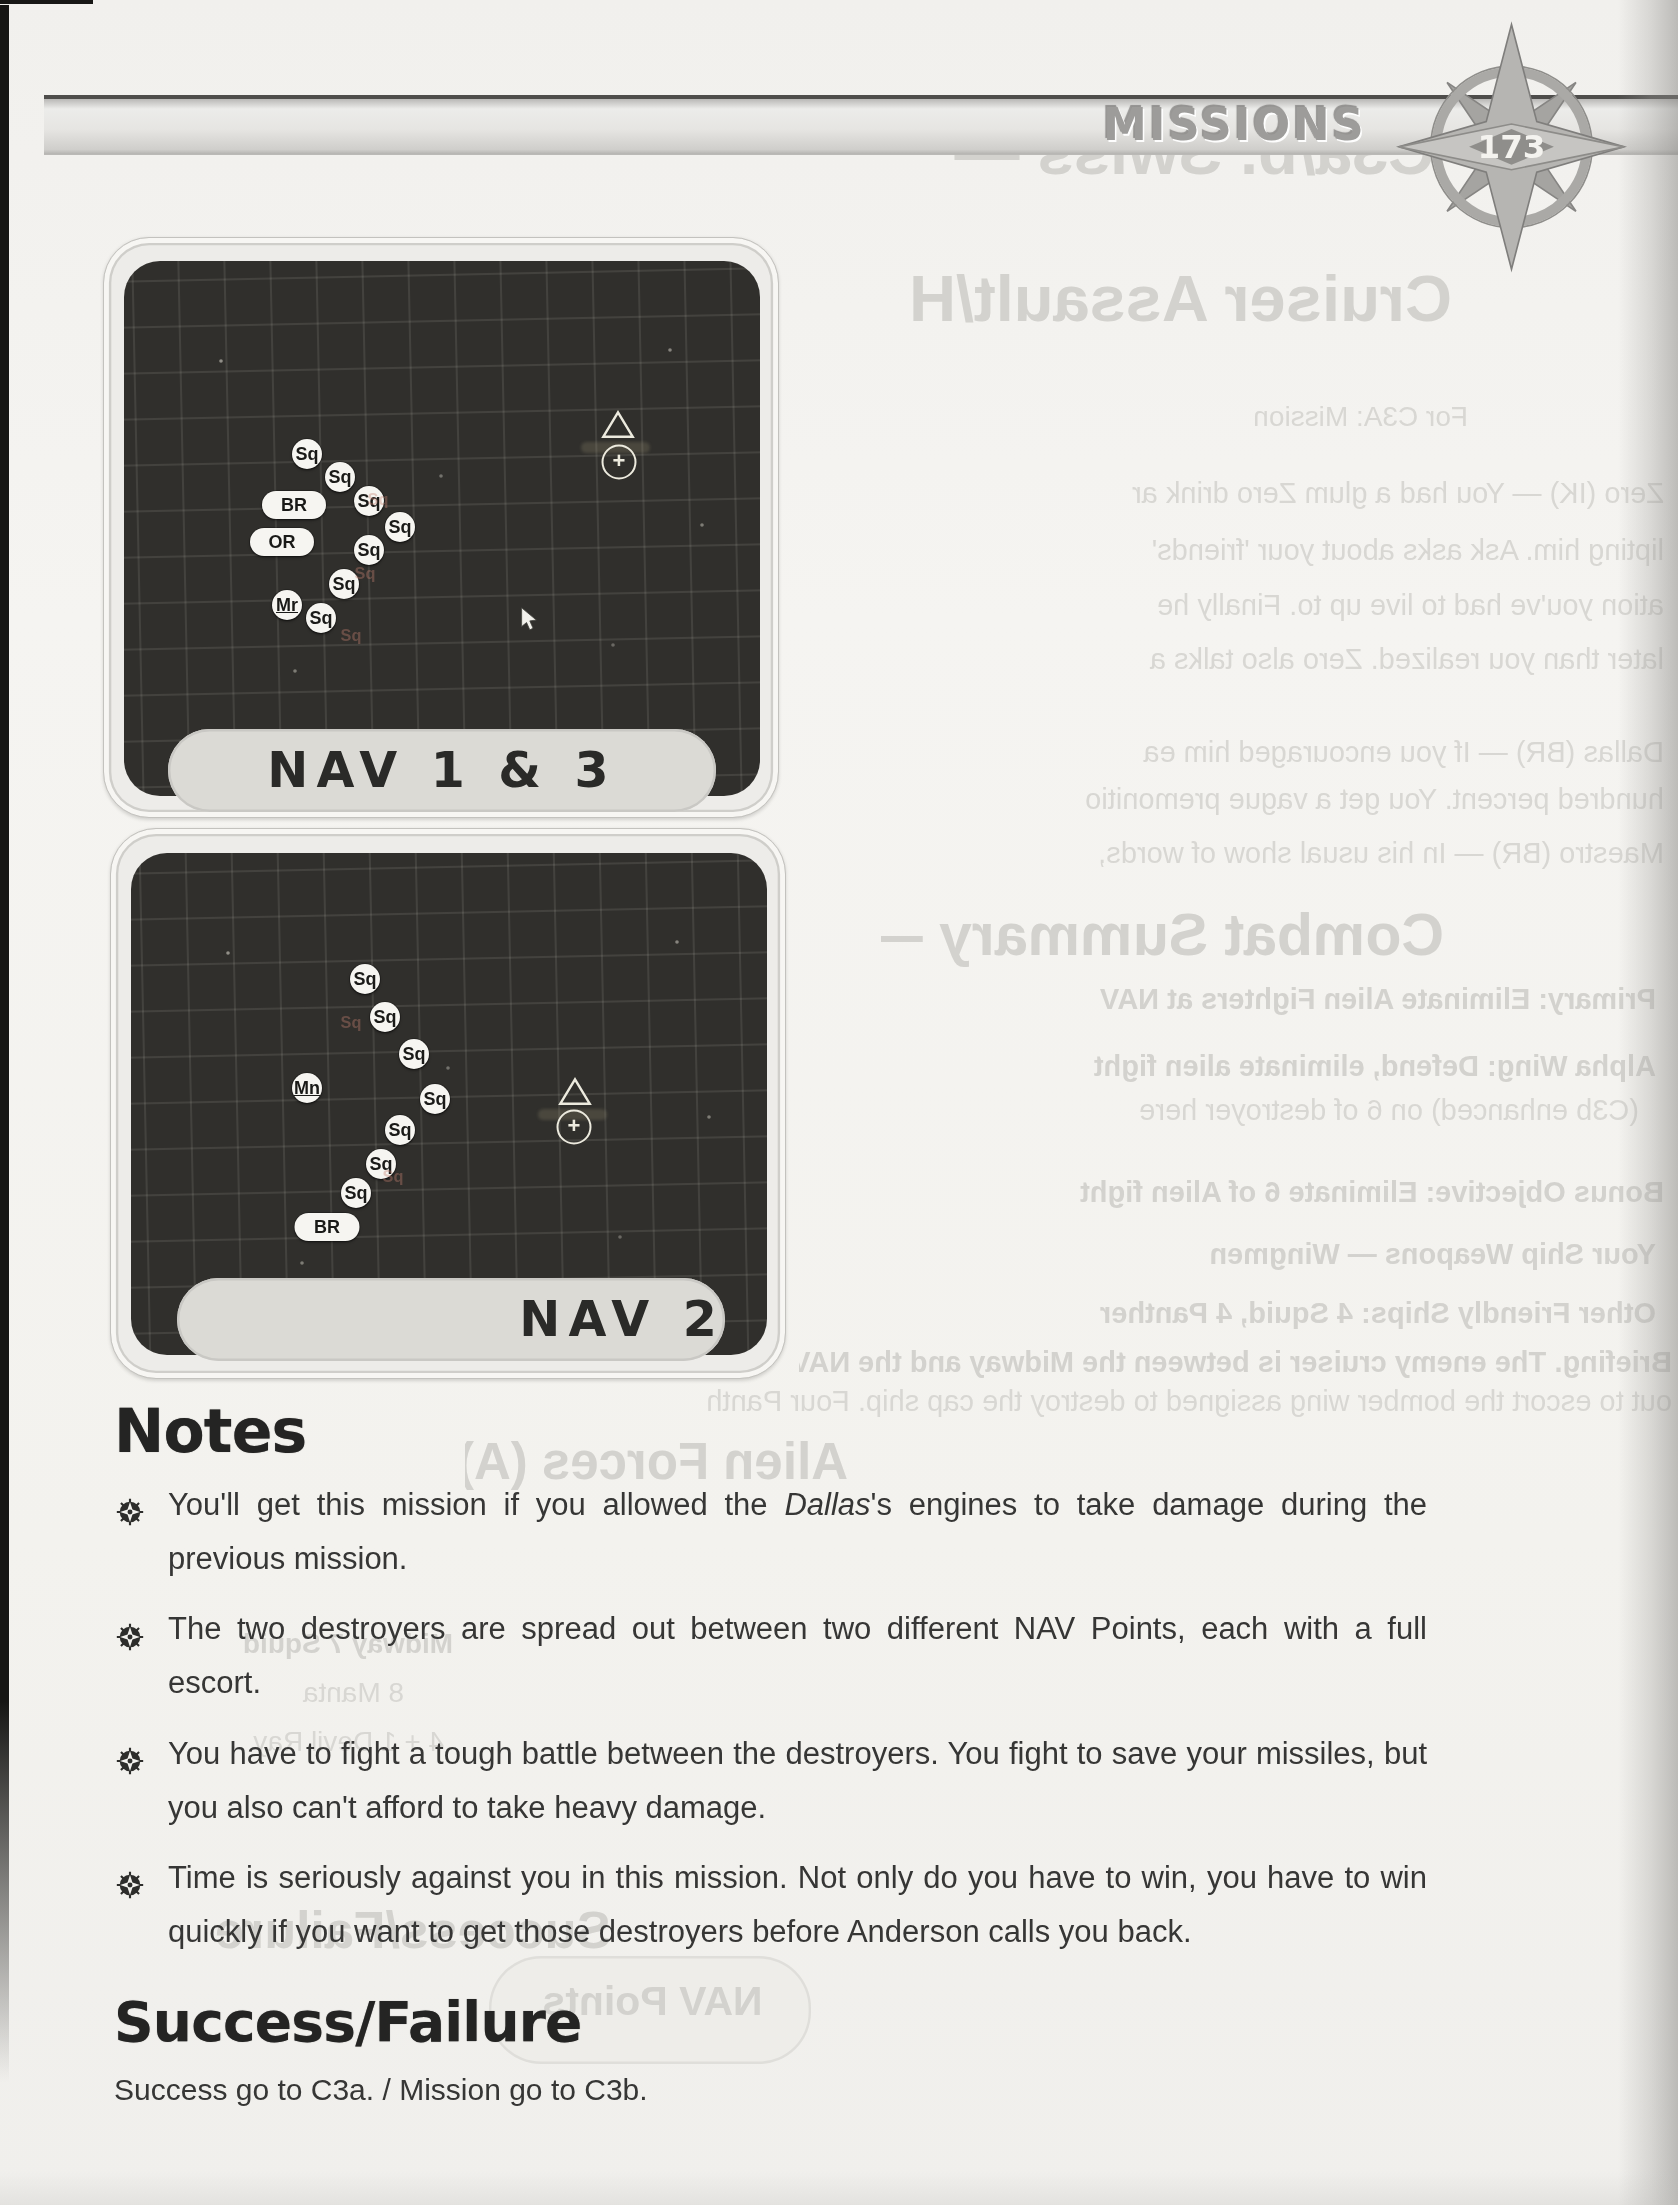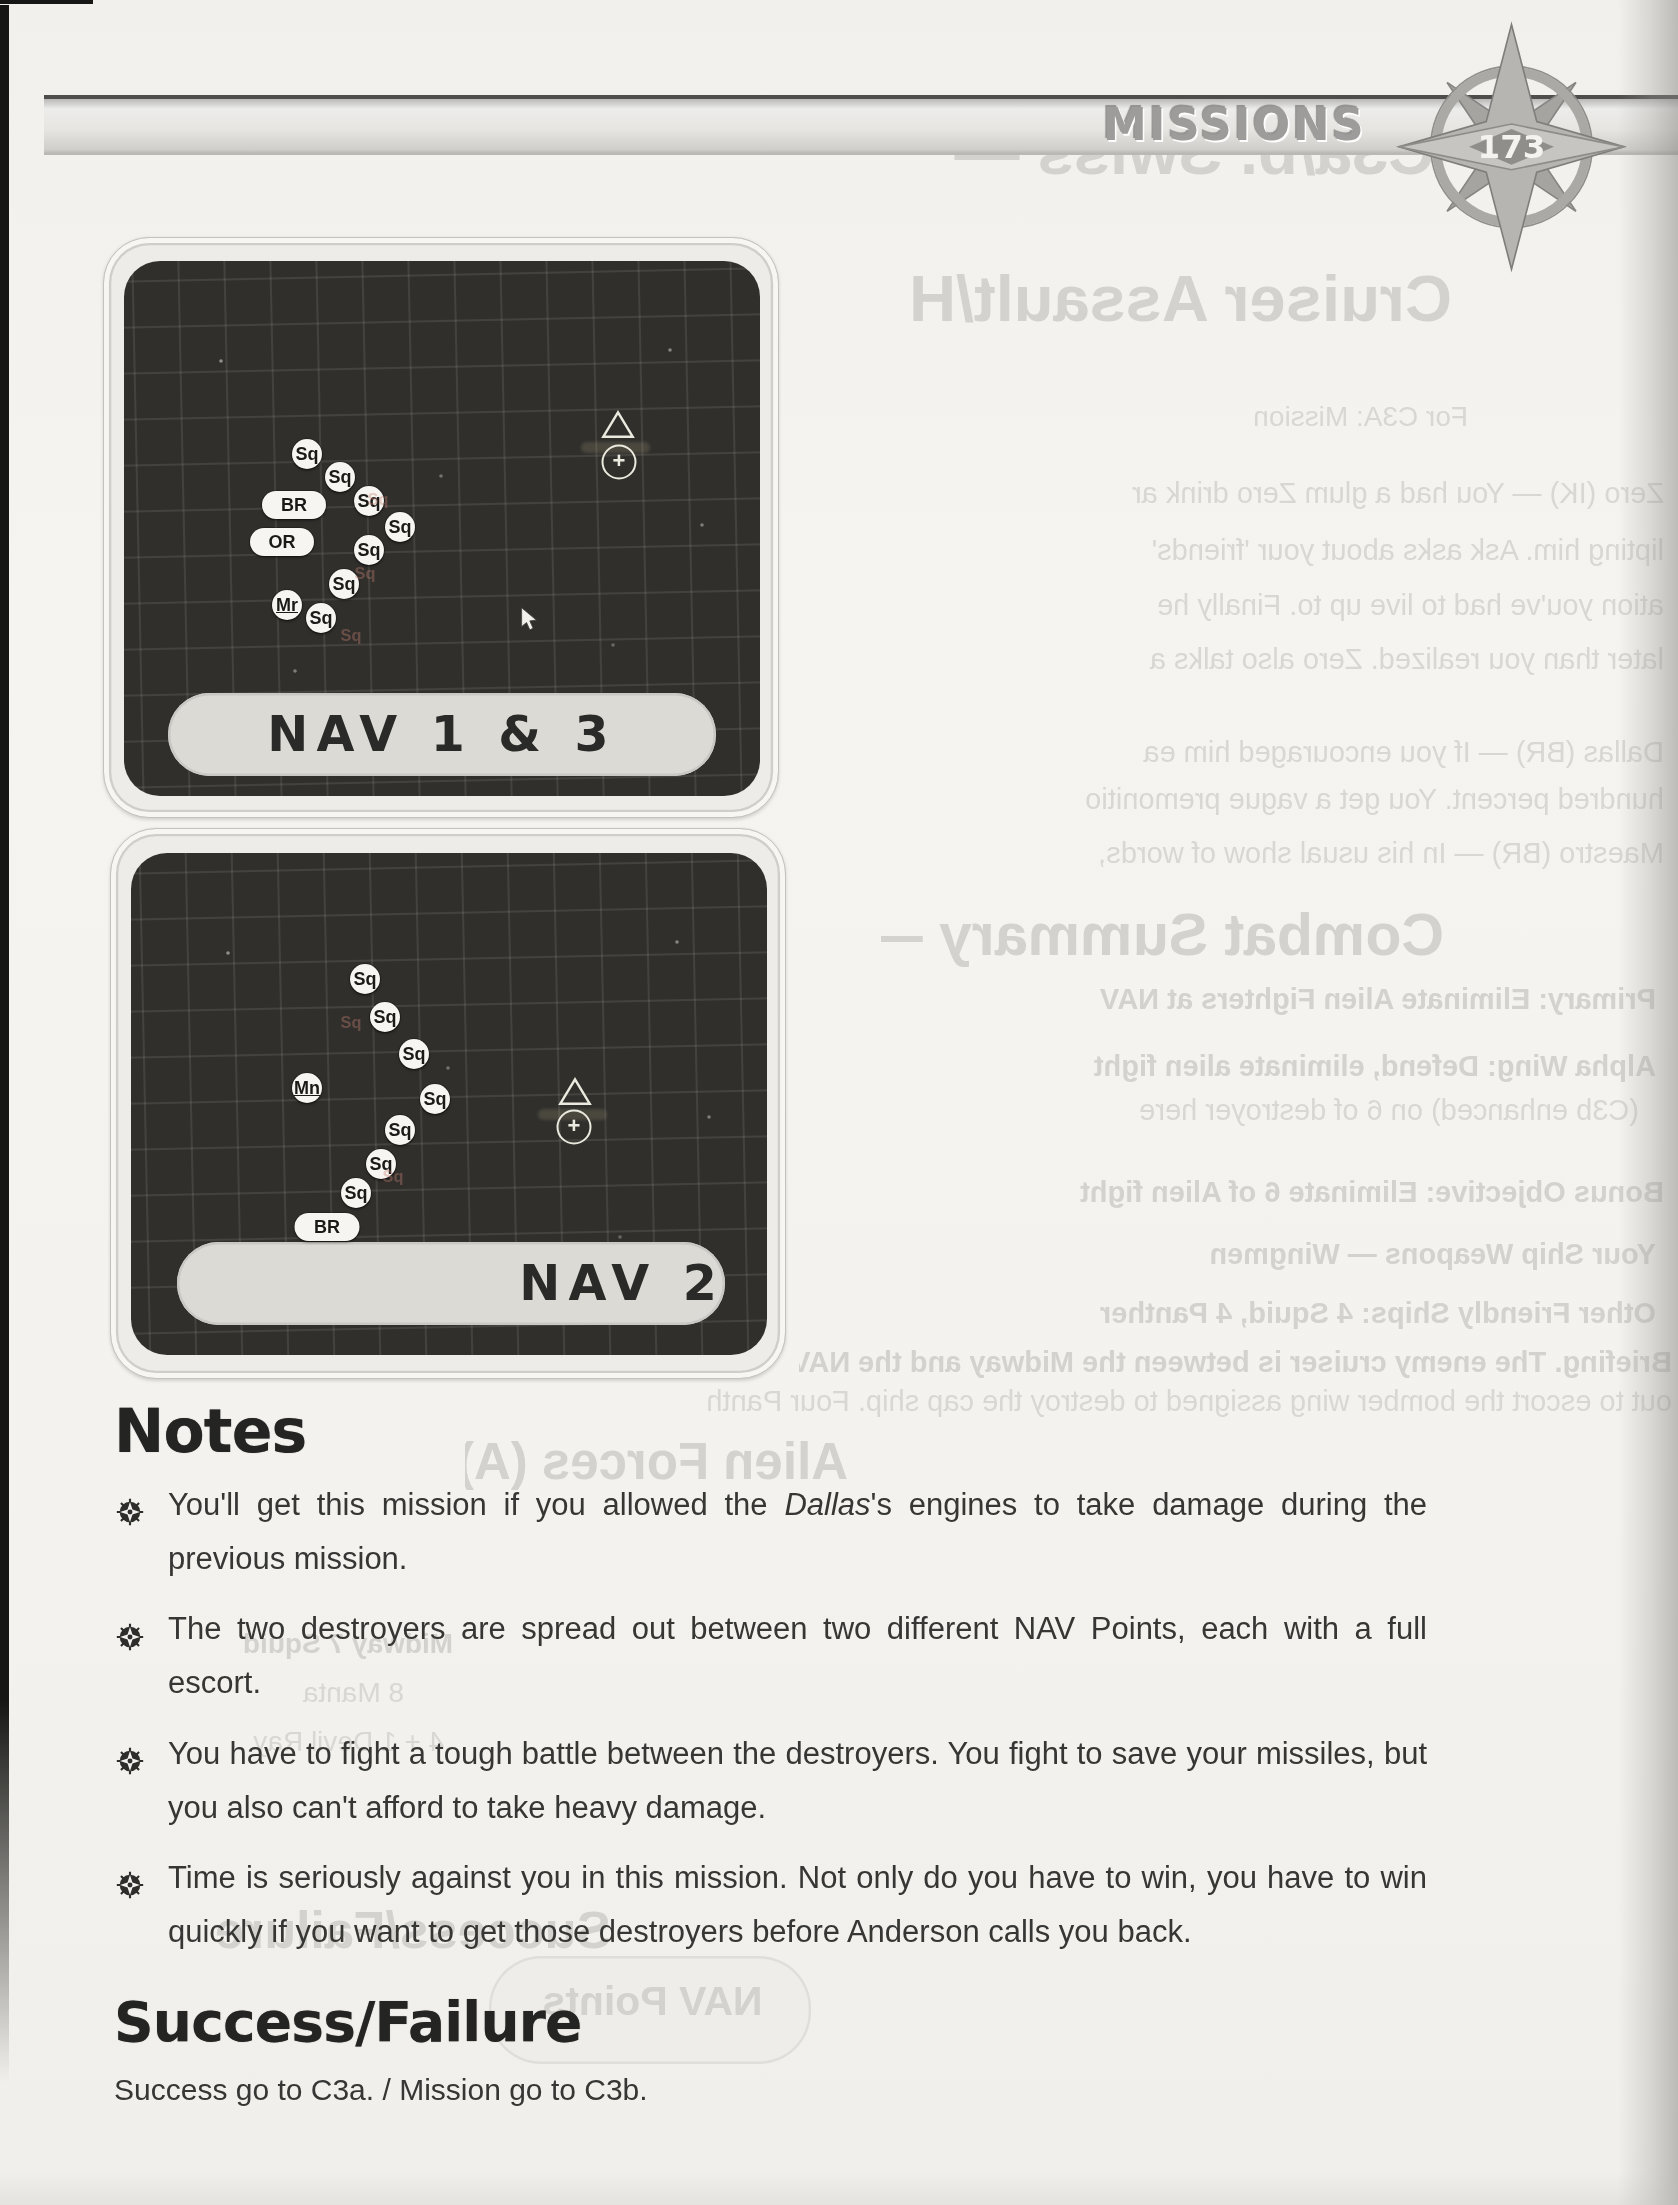--- a/index.html
+++ b/index.html
@@ -30,21 +30,21 @@
   .map-screen{position:absolute;background:#302f2c;border-radius:36px;overflow:hidden;z-index:2;}
   .map-screen::before{content:"";position:absolute;left:-33px;top:-33px;right:-33px;bottom:-33px;
              background-image:linear-gradient(rgba(236,234,222,.10) 1.6px,transparent 1.6px),
                               linear-gradient(90deg,rgba(236,234,222,.10) 1.6px,transparent 1.6px);
              background-size:46px 46px;transform:rotate(-1.2deg);}
   .specks{position:absolute;left:0;top:0;width:2.4px;height:2.4px;border-radius:50%;background:transparent;
           box-shadow:96px 99px 0 0.8px rgba(242,240,228,.5),545px 88px 0 0.8px rgba(242,240,228,.45),
                      316px 214px 0 0.8px rgba(242,240,228,.35),577px 263px 0 0.8px rgba(242,240,228,.4),
                      170px 409px 0 0.8px rgba(242,240,228,.4),488px 383px 0 0.8px rgba(242,240,228,.3);}
   .nav-label{position:absolute;background:#dbdad5;border-radius:42px;z-index:3;
-             box-shadow:inset 0 0 0 2.4px #c9c8c4;display:flex;align-items:center;justify-content:center;}
+             box-shadow:inset 0 0 0 2.4px #c9c8c4;display:flex;align-items:center;justify-content:center;margin-top:36px;}
   .nav-label span{font-family:"DejaVu Sans",sans-serif;font-weight:800;font-size:49px;letter-spacing:8.2px;color:#2a2a28;}
 
   
   #overlay-layer{position:absolute;left:0;top:0;width:100%;height:100%;z-index:3;pointer-events:none;}
   .mk{position:absolute;transform:translate(-50%,-50%);display:flex;align-items:center;justify-content:center;
       background:#f6f5f1;color:#1a1a18;font-weight:bold;font-size:18px;font-family:"Liberation Sans",sans-serif;
       box-shadow:0 0 0 0.8px rgba(0,0,0,.28),0 1.6px 2.4px rgba(0,0,0,.45);}
   .mk.circle{width:30px;height:30px;border-radius:50%;}
   .mk.pill{border-radius:14.7px;}
   .mk.u{text-decoration:underline;}

